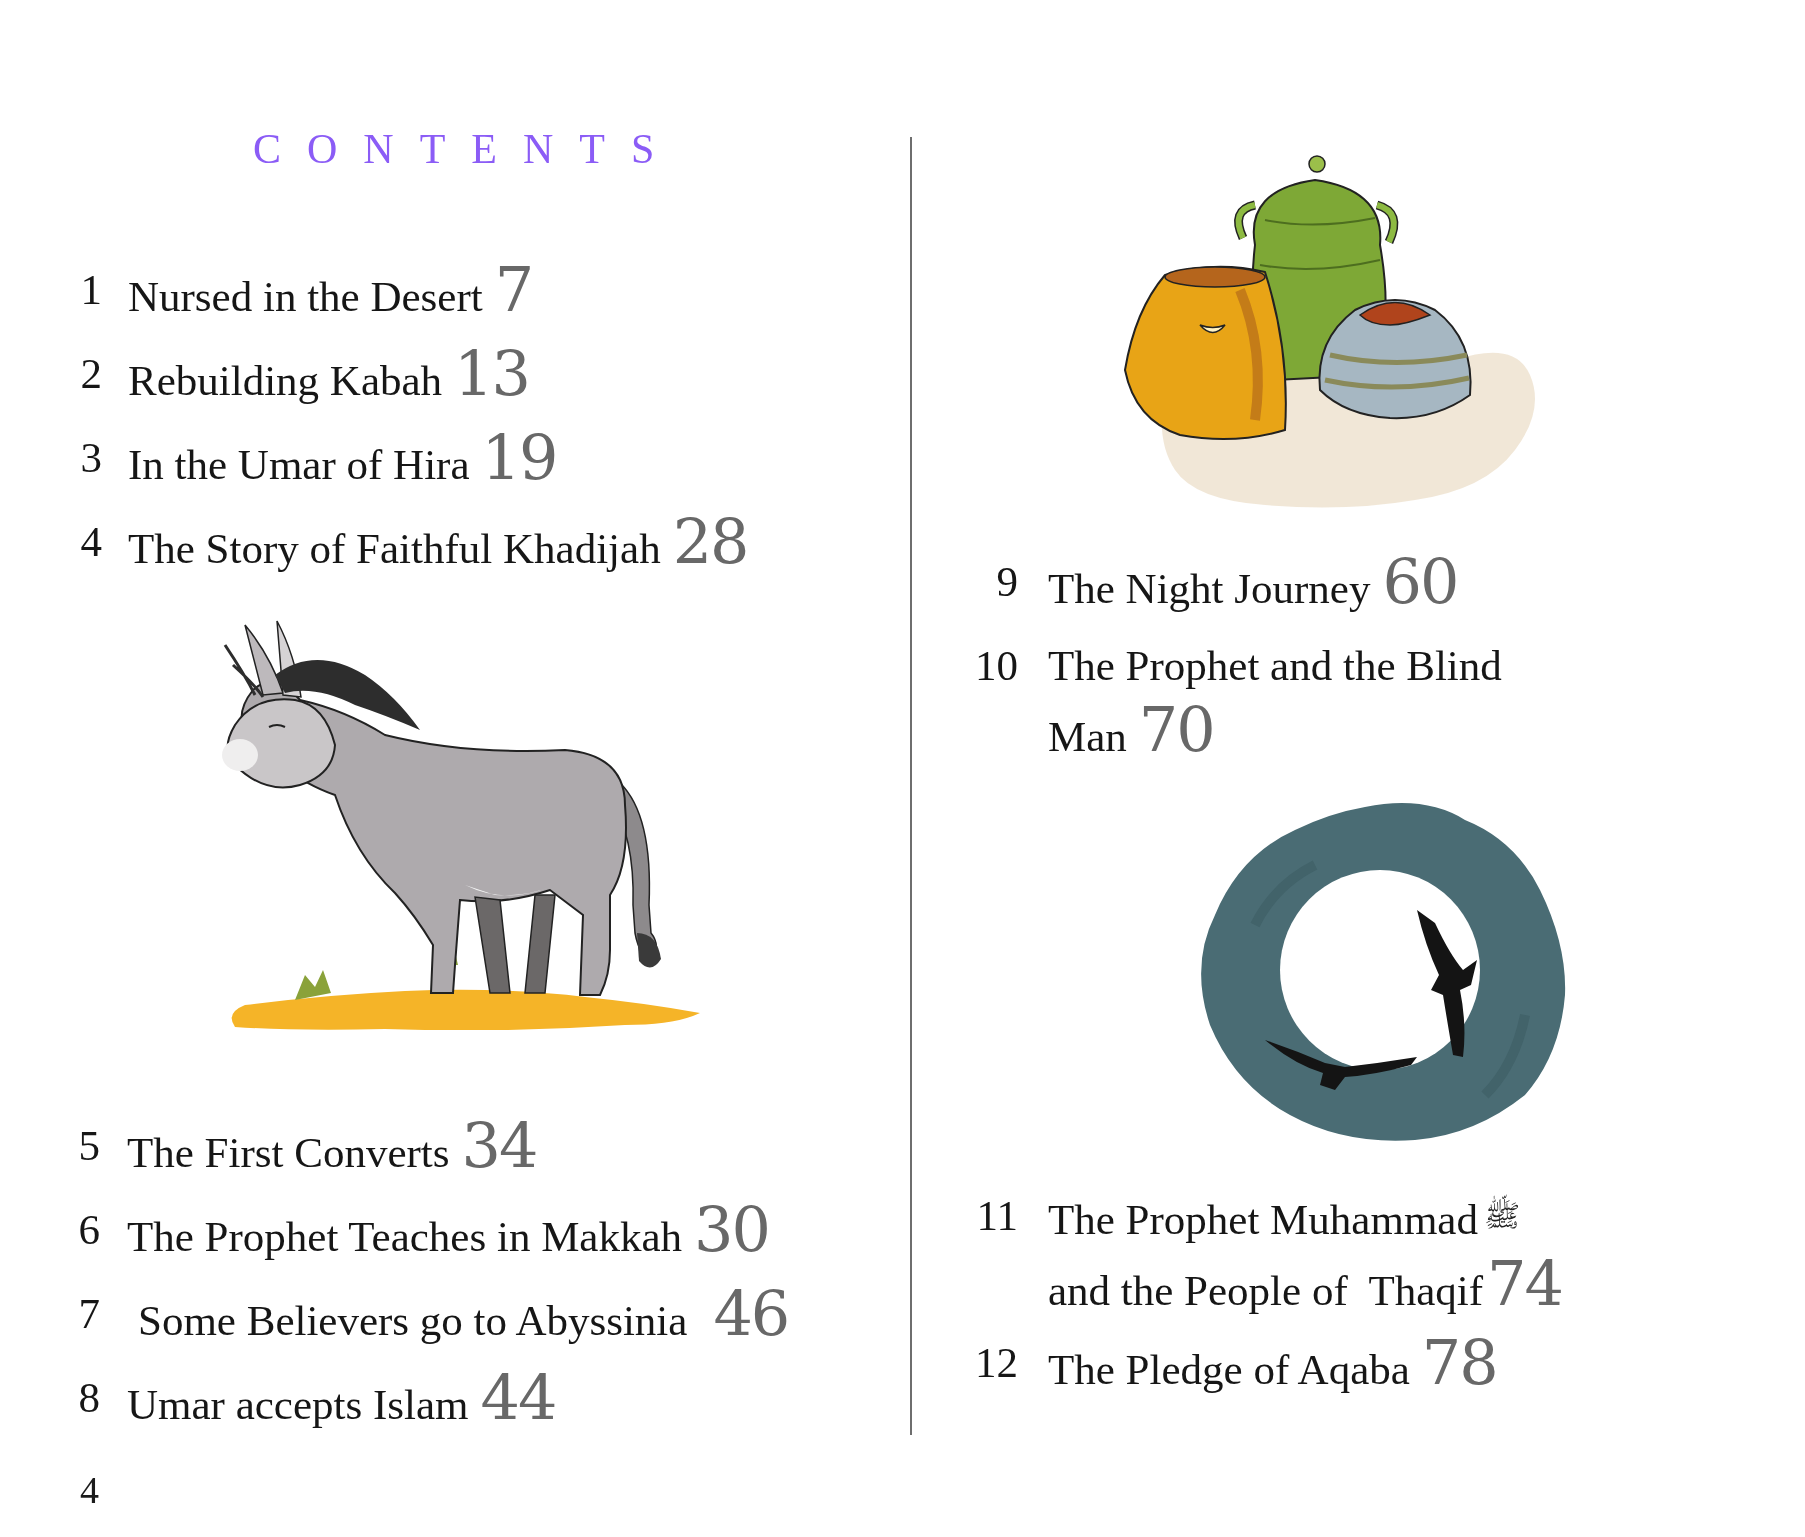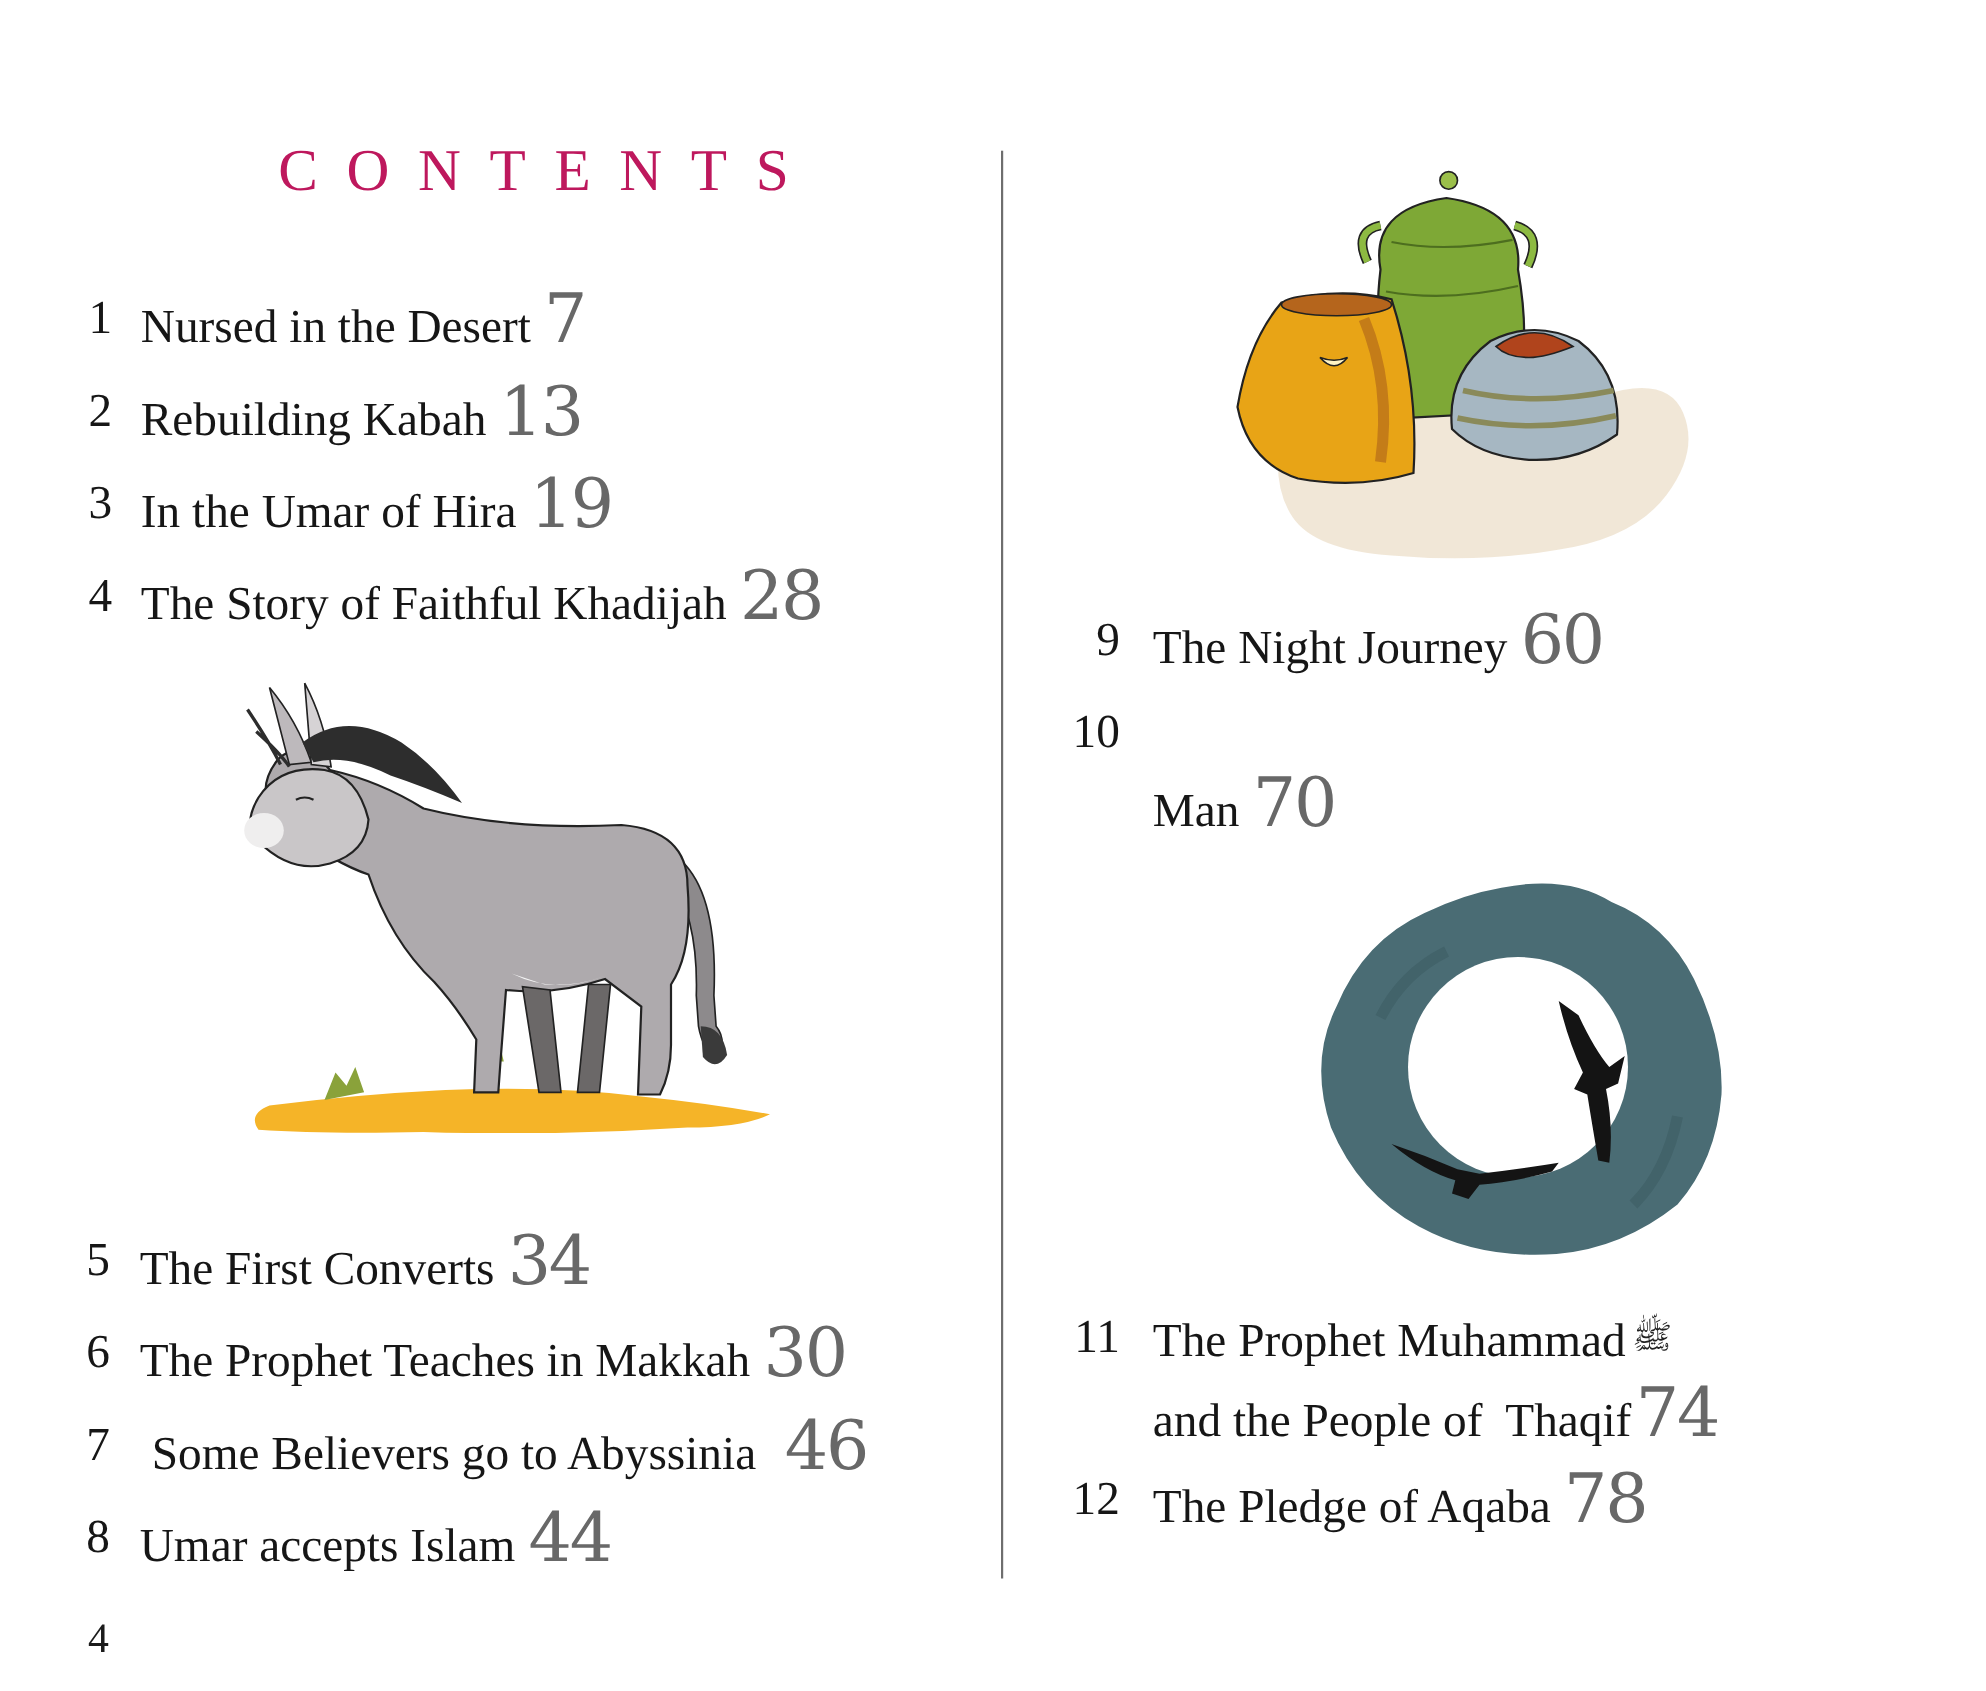--- a/index.html
+++ b/index.html
@@ -2,21 +2,21 @@
 <html><head>
 <meta charset="utf-8">
 <style>
   html, body { margin: 0; padding: 0; background: #ffffff; }
   body {
     width: 1805px; height: 1537px; position: relative; overflow: hidden;
     font-family: "Liberation Serif", "DejaVu Serif", serif; color: #161616;
   }
   .heading {
     position: absolute; left: 253px; top: 128px;
-    font-size: 54px; letter-spacing: 26px; color: #be185d;
+    font-size: 42px; letter-spacing: 26px; color: #8b5cf6;
     font-family: "Liberation Serif", serif; line-height: 1;
   }
   .divider {
     position: absolute; left: 910px; top: 137px; width: 2px; height: 1298px;
     background: #6e6e6e;
   }
   .entry { position: absolute; font-size: 43px; line-height: 64px; white-space: nowrap; }
   .entry .num { position: absolute; text-align: right; }
   .entry .title { position: absolute; }
   .pg {
@@ -117,21 +117,21 @@
   <path d="M225 205 Q290 220 362 205 M220 230 Q290 245 364 228" stroke="#8a8a5a" stroke-width="5" fill="none"></path>
 </svg>
 
 <div class="entry" style="left:0;top:550px;">
   <span class="num" style="left:960px;width:58px;">9</span>
   <span class="title" style="left:1048px;"><span>The Night Journey</span><span class="pg">60</span></span>
 </div>
 <div class="entry" style="left:0;top:634px;">
   <span class="num" style="left:960px;width:58px;">10</span>
   <span class="title" style="left:1048px;">
-    <br>
+    <span>The Prophet and the Blind</span><br>
     <span>Man</span><span class="pg">70</span>
   </span>
 </div>
 
 <svg class="illus" style="left:1195px;top:795px;" width="380" height="350" viewBox="0 0 380 350">
   <path d="M170 12 Q230 0 270 25 Q320 45 345 95 Q372 150 370 200 Q365 260 330 300 Q280 340 220 345 Q150 350 95 320 Q40 290 15 230 Q-5 170 20 120 Q45 60 100 35 Q135 18 170 12 Z" fill="#4a6c74"></path>
   <path d="M60 130 Q80 90 120 70 M330 220 Q320 270 290 300" stroke="#3a5960" stroke-width="10" fill="none" opacity="0.5"></path>
   <circle cx="185" cy="175" r="100" fill="#ffffff"></circle>
 
   <path d="M222 115 L240 128 Q255 160 268 175 L282 165 L276 190 L265 195 Q272 230 268 262 L258 260 Q252 225 248 200 L236 195 L244 180 Q230 150 222 115 Z" fill="#141414"></path>

